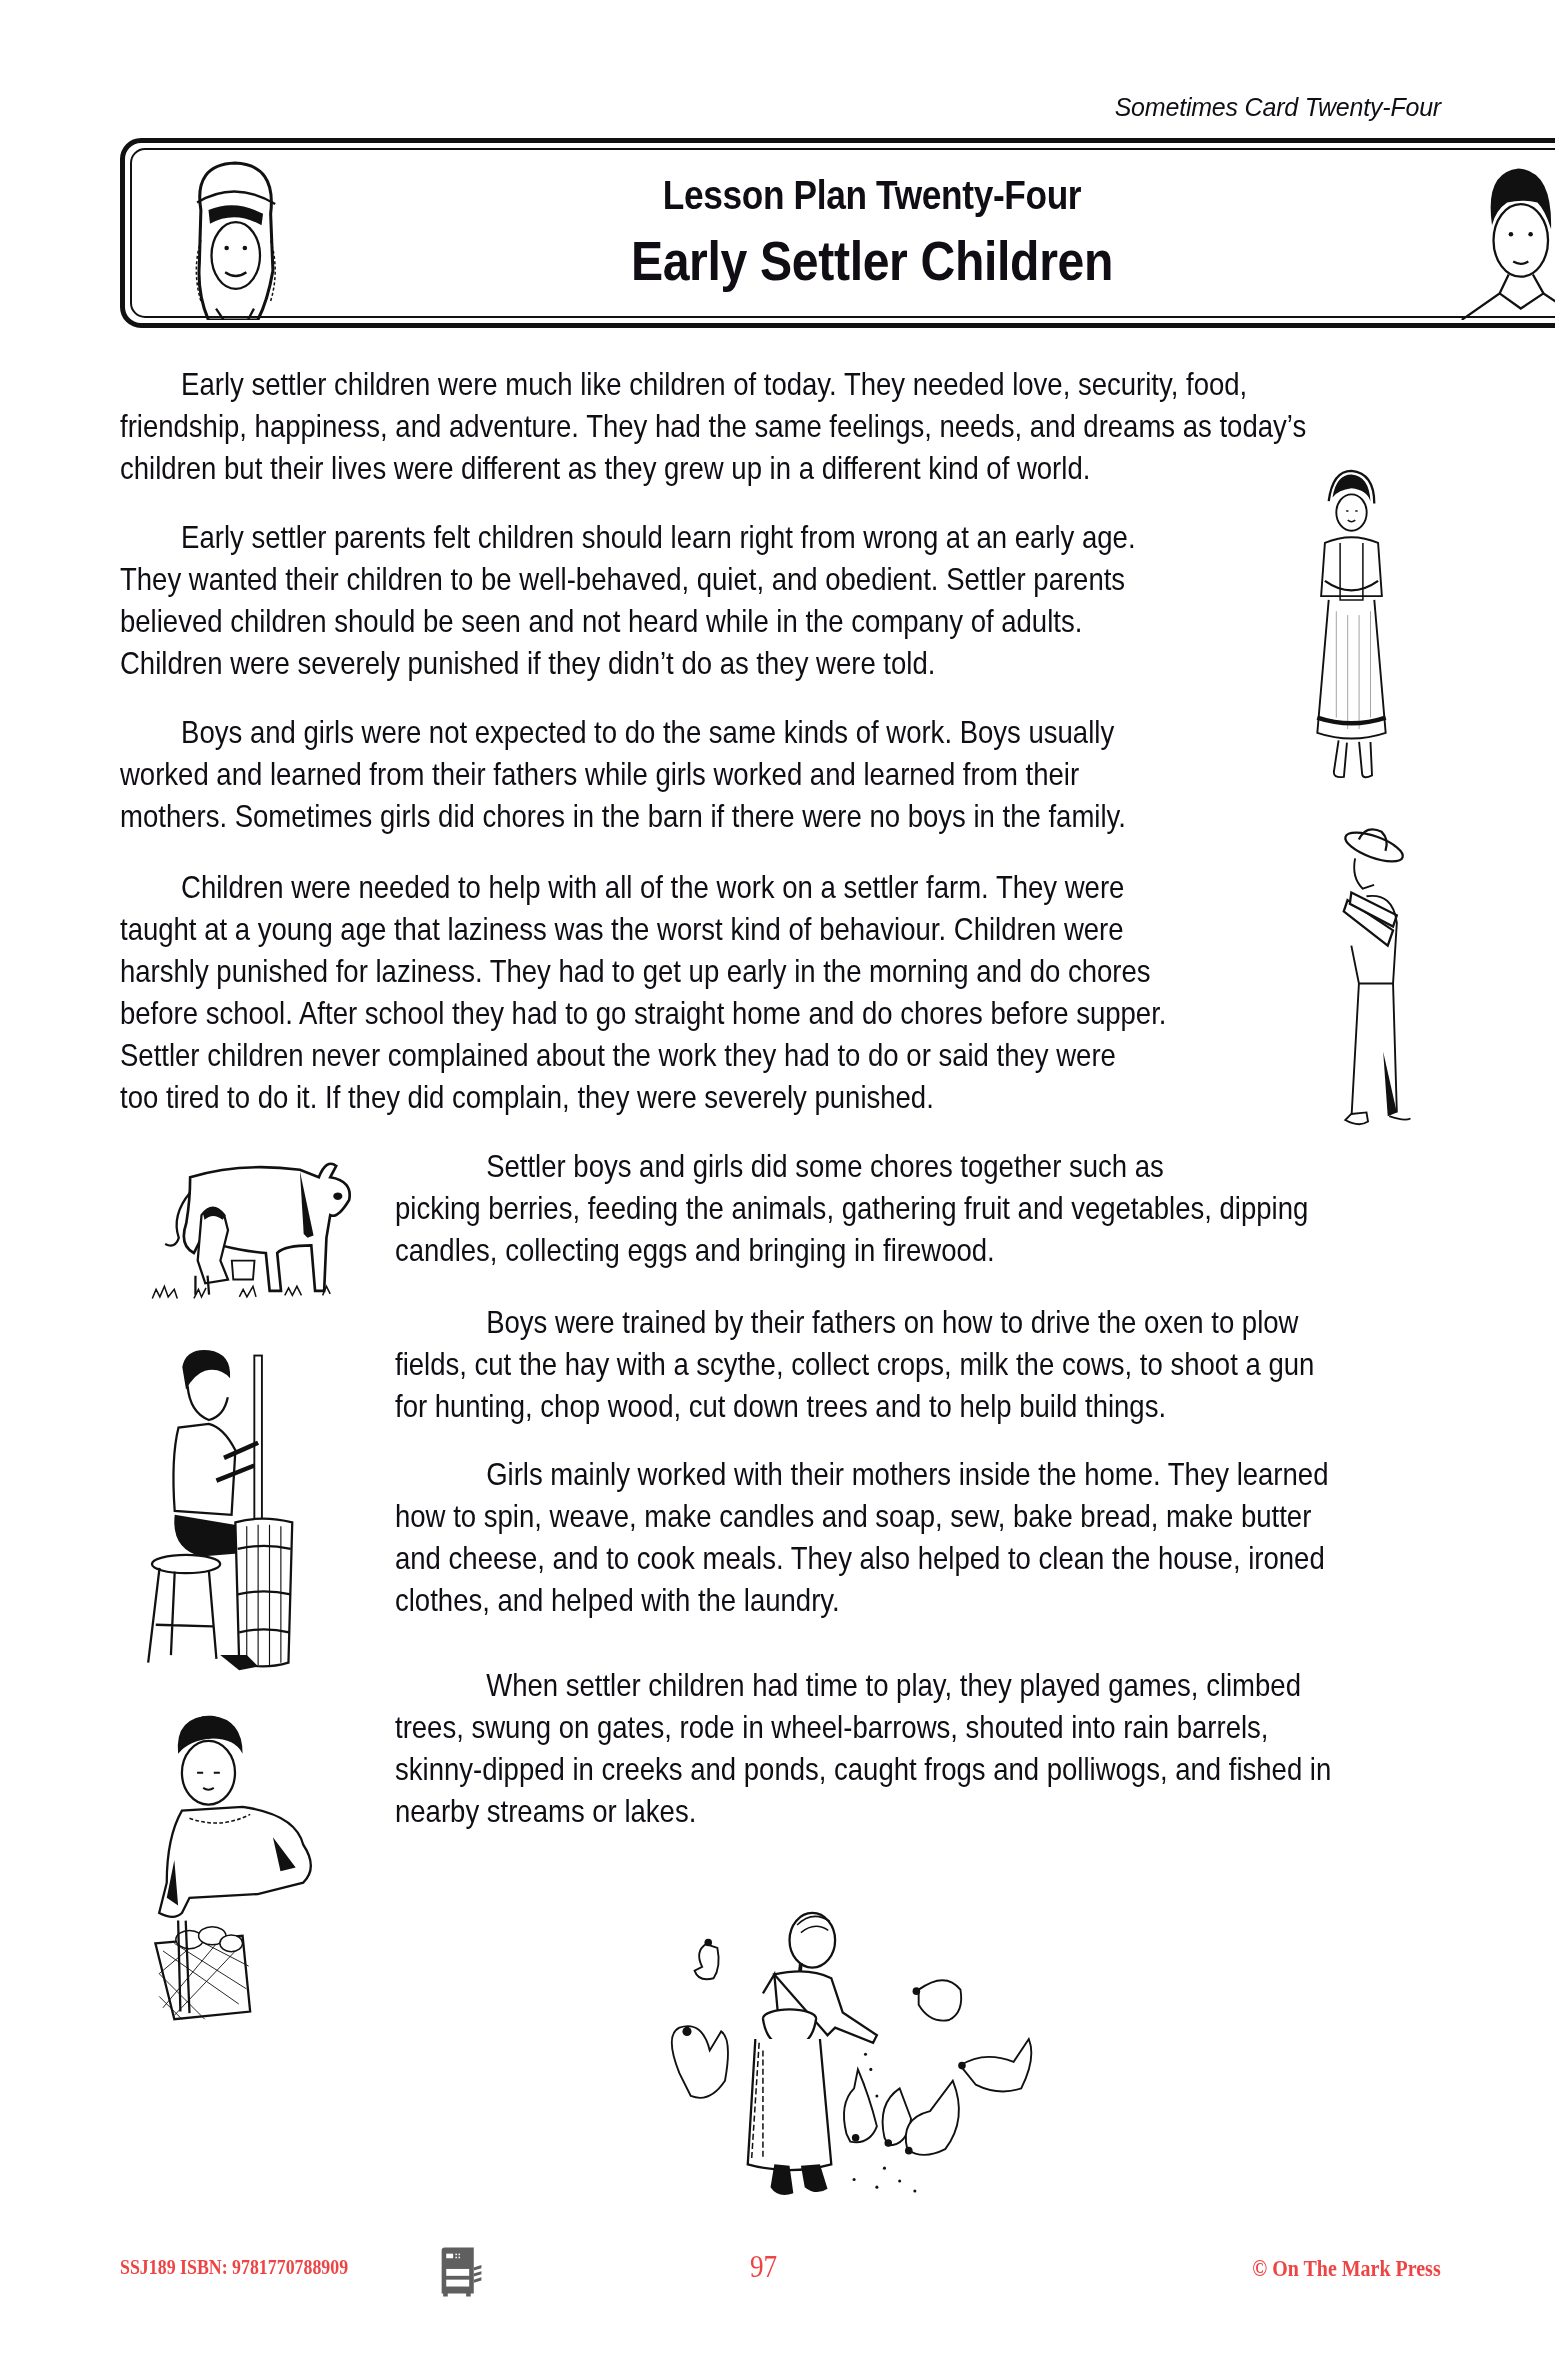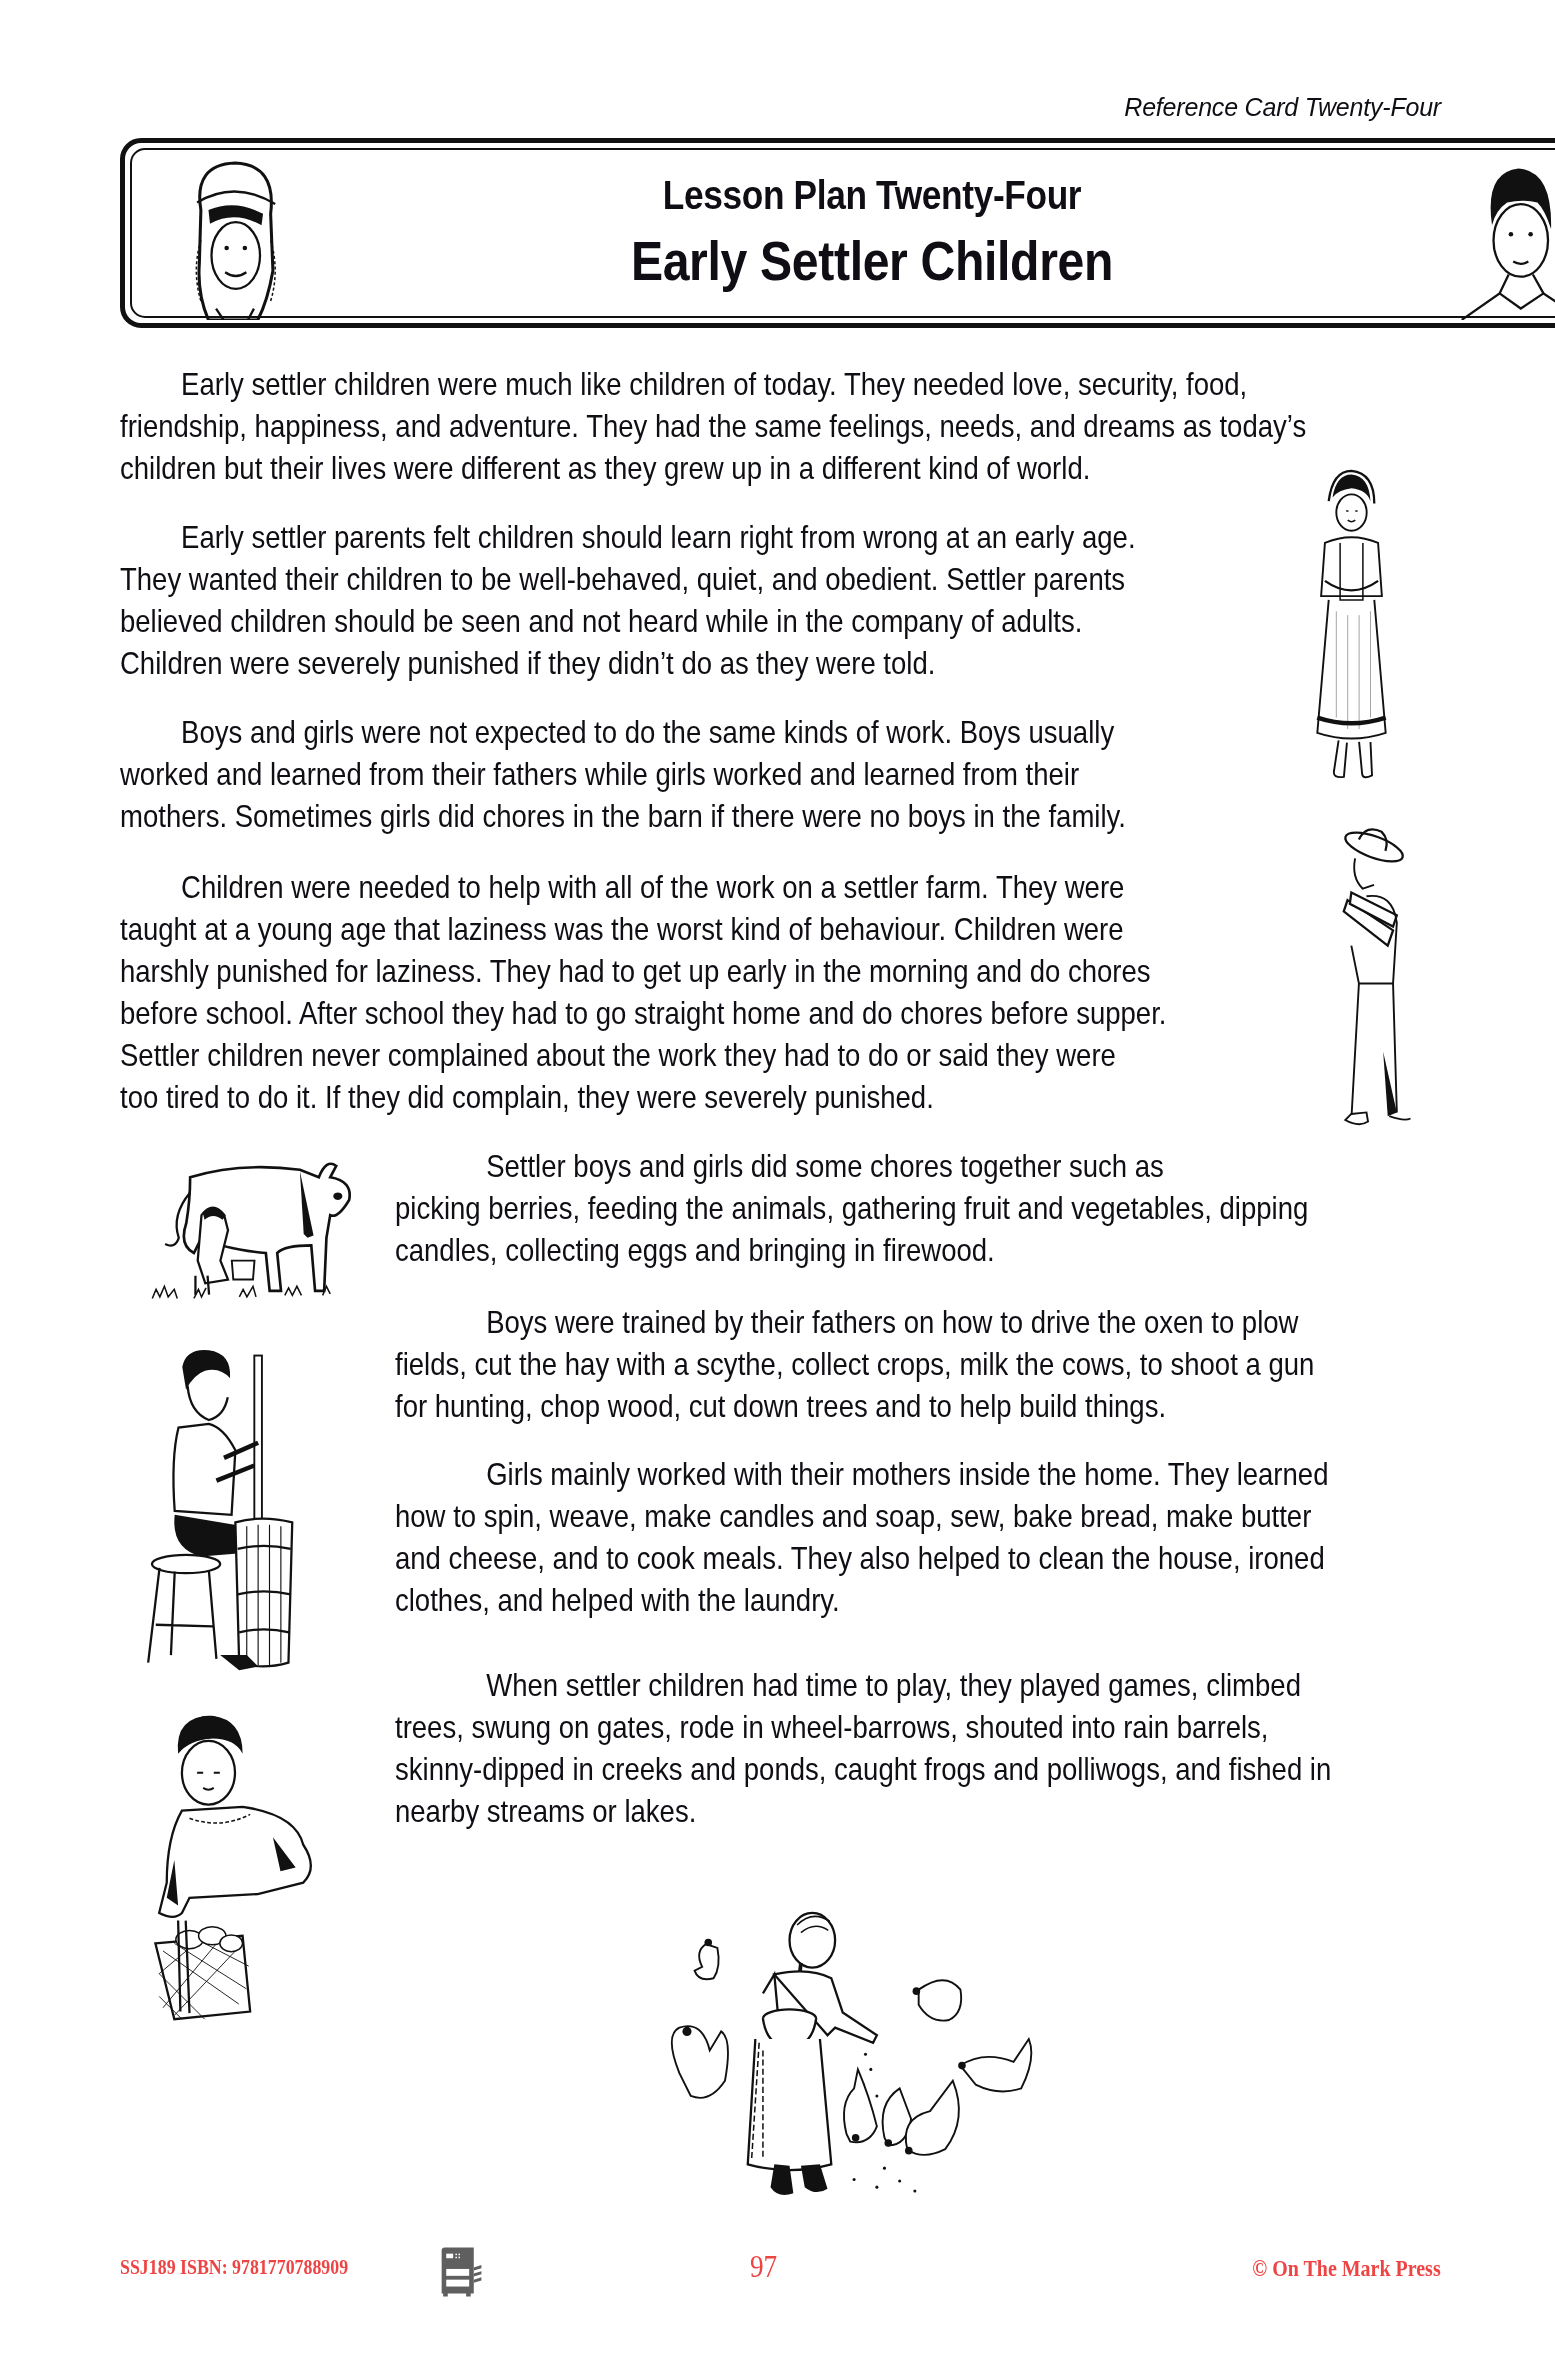--- a/index.html
+++ b/index.html
@@ -54,21 +54,21 @@
     transform: scaleX(0.85); transform-origin: left top;
   }
   .footer .copyright {
     position: absolute; right: 0; top: 9px; font-weight: bold; font-size: 23.5px;
     transform: scaleX(0.85); transform-origin: right top; white-space: nowrap;
   }
 </style>
 </head>
 <body>
 
-<div class="ref-card">Reference Card Twenty-Four</div>
+<div class="ref-card">Sometimes Card Twenty-Four</div>
 
 <div class="banner">
   <div class="banner-inner"></div>
   <svg class="portrait left" viewBox="0 0 150 215">
     <path d="M30 70 Q20 10 75 8 Q130 10 122 75 L125 150 Q118 190 105 215 L40 215 Q25 180 28 140 Z" fill="none" stroke="#111" stroke-width="4"></path>
     <path d="M25 60 Q75 30 128 62" fill="none" stroke="#111" stroke-width="3"></path>
     <path d="M40 70 Q75 55 112 75 L110 90 Q75 70 42 88 Z" fill="#111"></path>
     <ellipse cx="76" cy="130" rx="32" ry="44" fill="none" stroke="#111" stroke-width="3"></ellipse>
     <circle cx="64" cy="120" r="3" fill="#111"></circle>
       <circle cx="88" cy="120" r="3" fill="#111"></circle>

